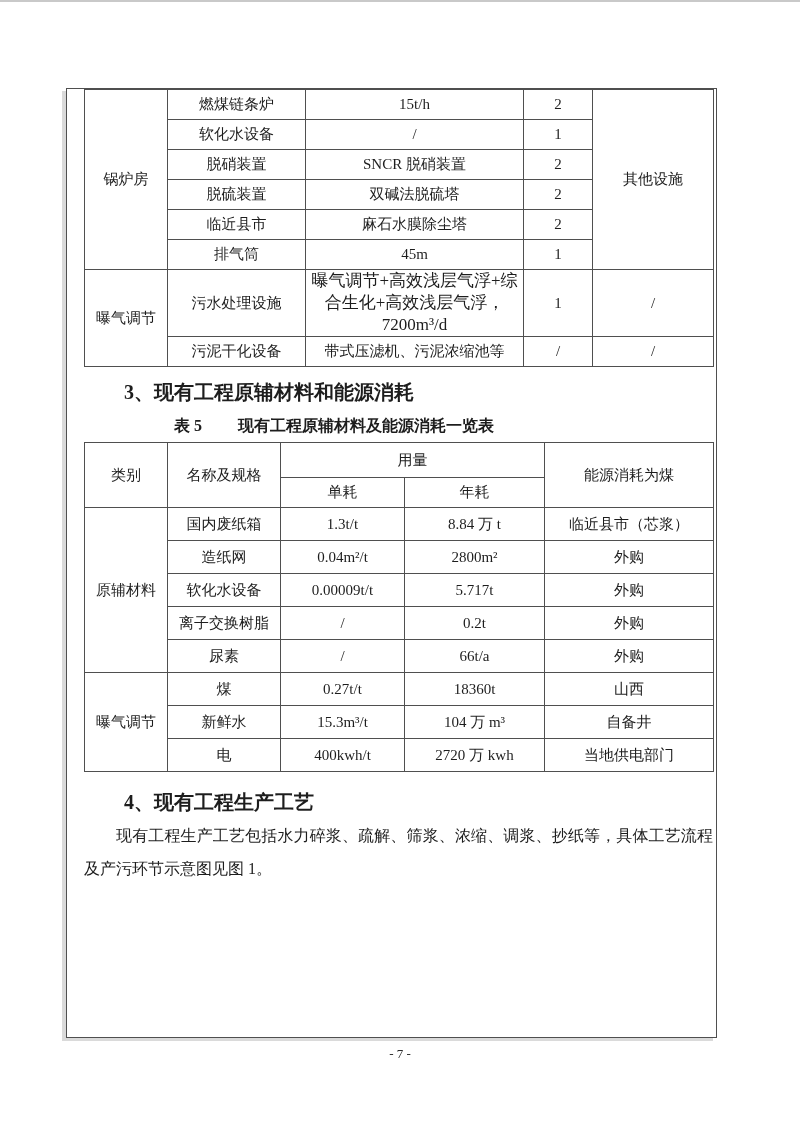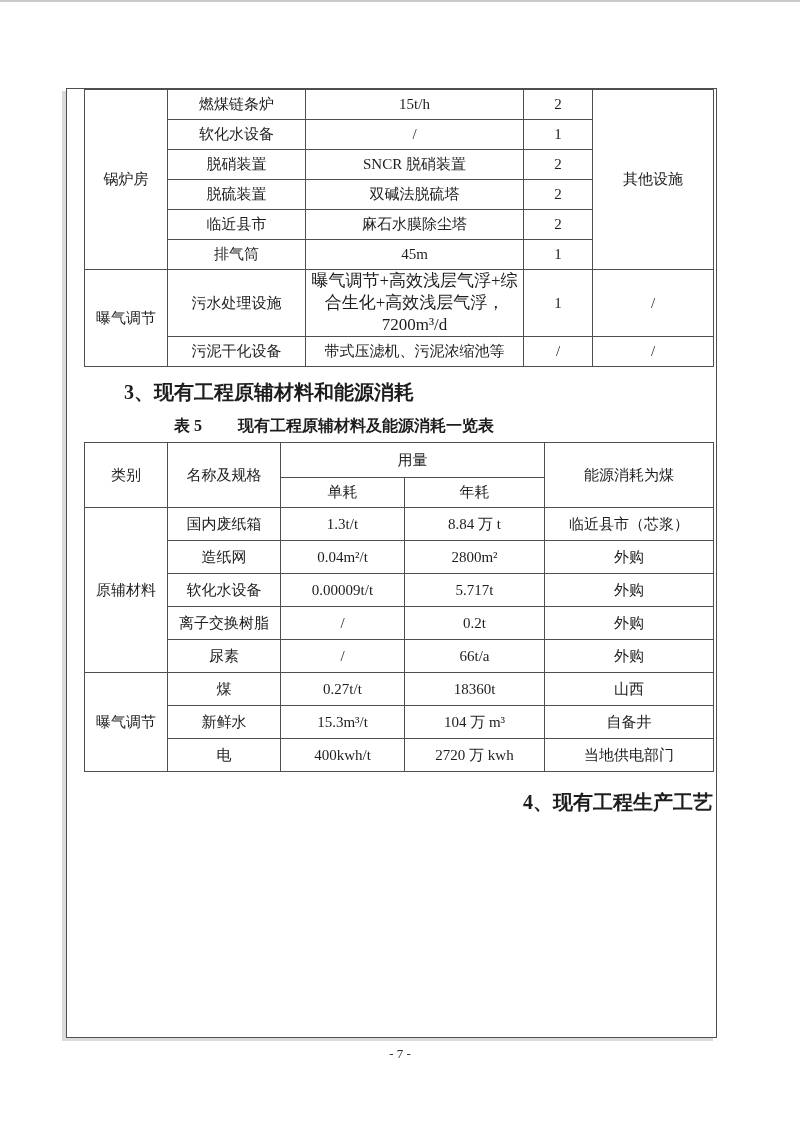--- a/index.html
+++ b/index.html
@@ -180,18 +180,19 @@
         </tr>
         <tr>
           <td>电</td>
           <td>400kwh/t</td>
           <td>2720 万 kwh</td>
           <td>当地供电部门</td>
         </tr>
       </tbody>
     </table>
 
-    <div class="heading" style="margin-top:14px;text-align:right;">4、现有工程生产工艺</div>
+    <div class="heading" style="margin-top:14px;">4、现有工程生产工艺</div>
+    <p class="para">现有工程生产工艺包括水力碎浆、疏解、筛浆、浓缩、调浆、抄纸等，具体工艺流程及产污环节示意图见图 1。</p>
 
   </div>
 </div>
 
 <div class="footer">- 7 -</div>
 
 </body></html>

